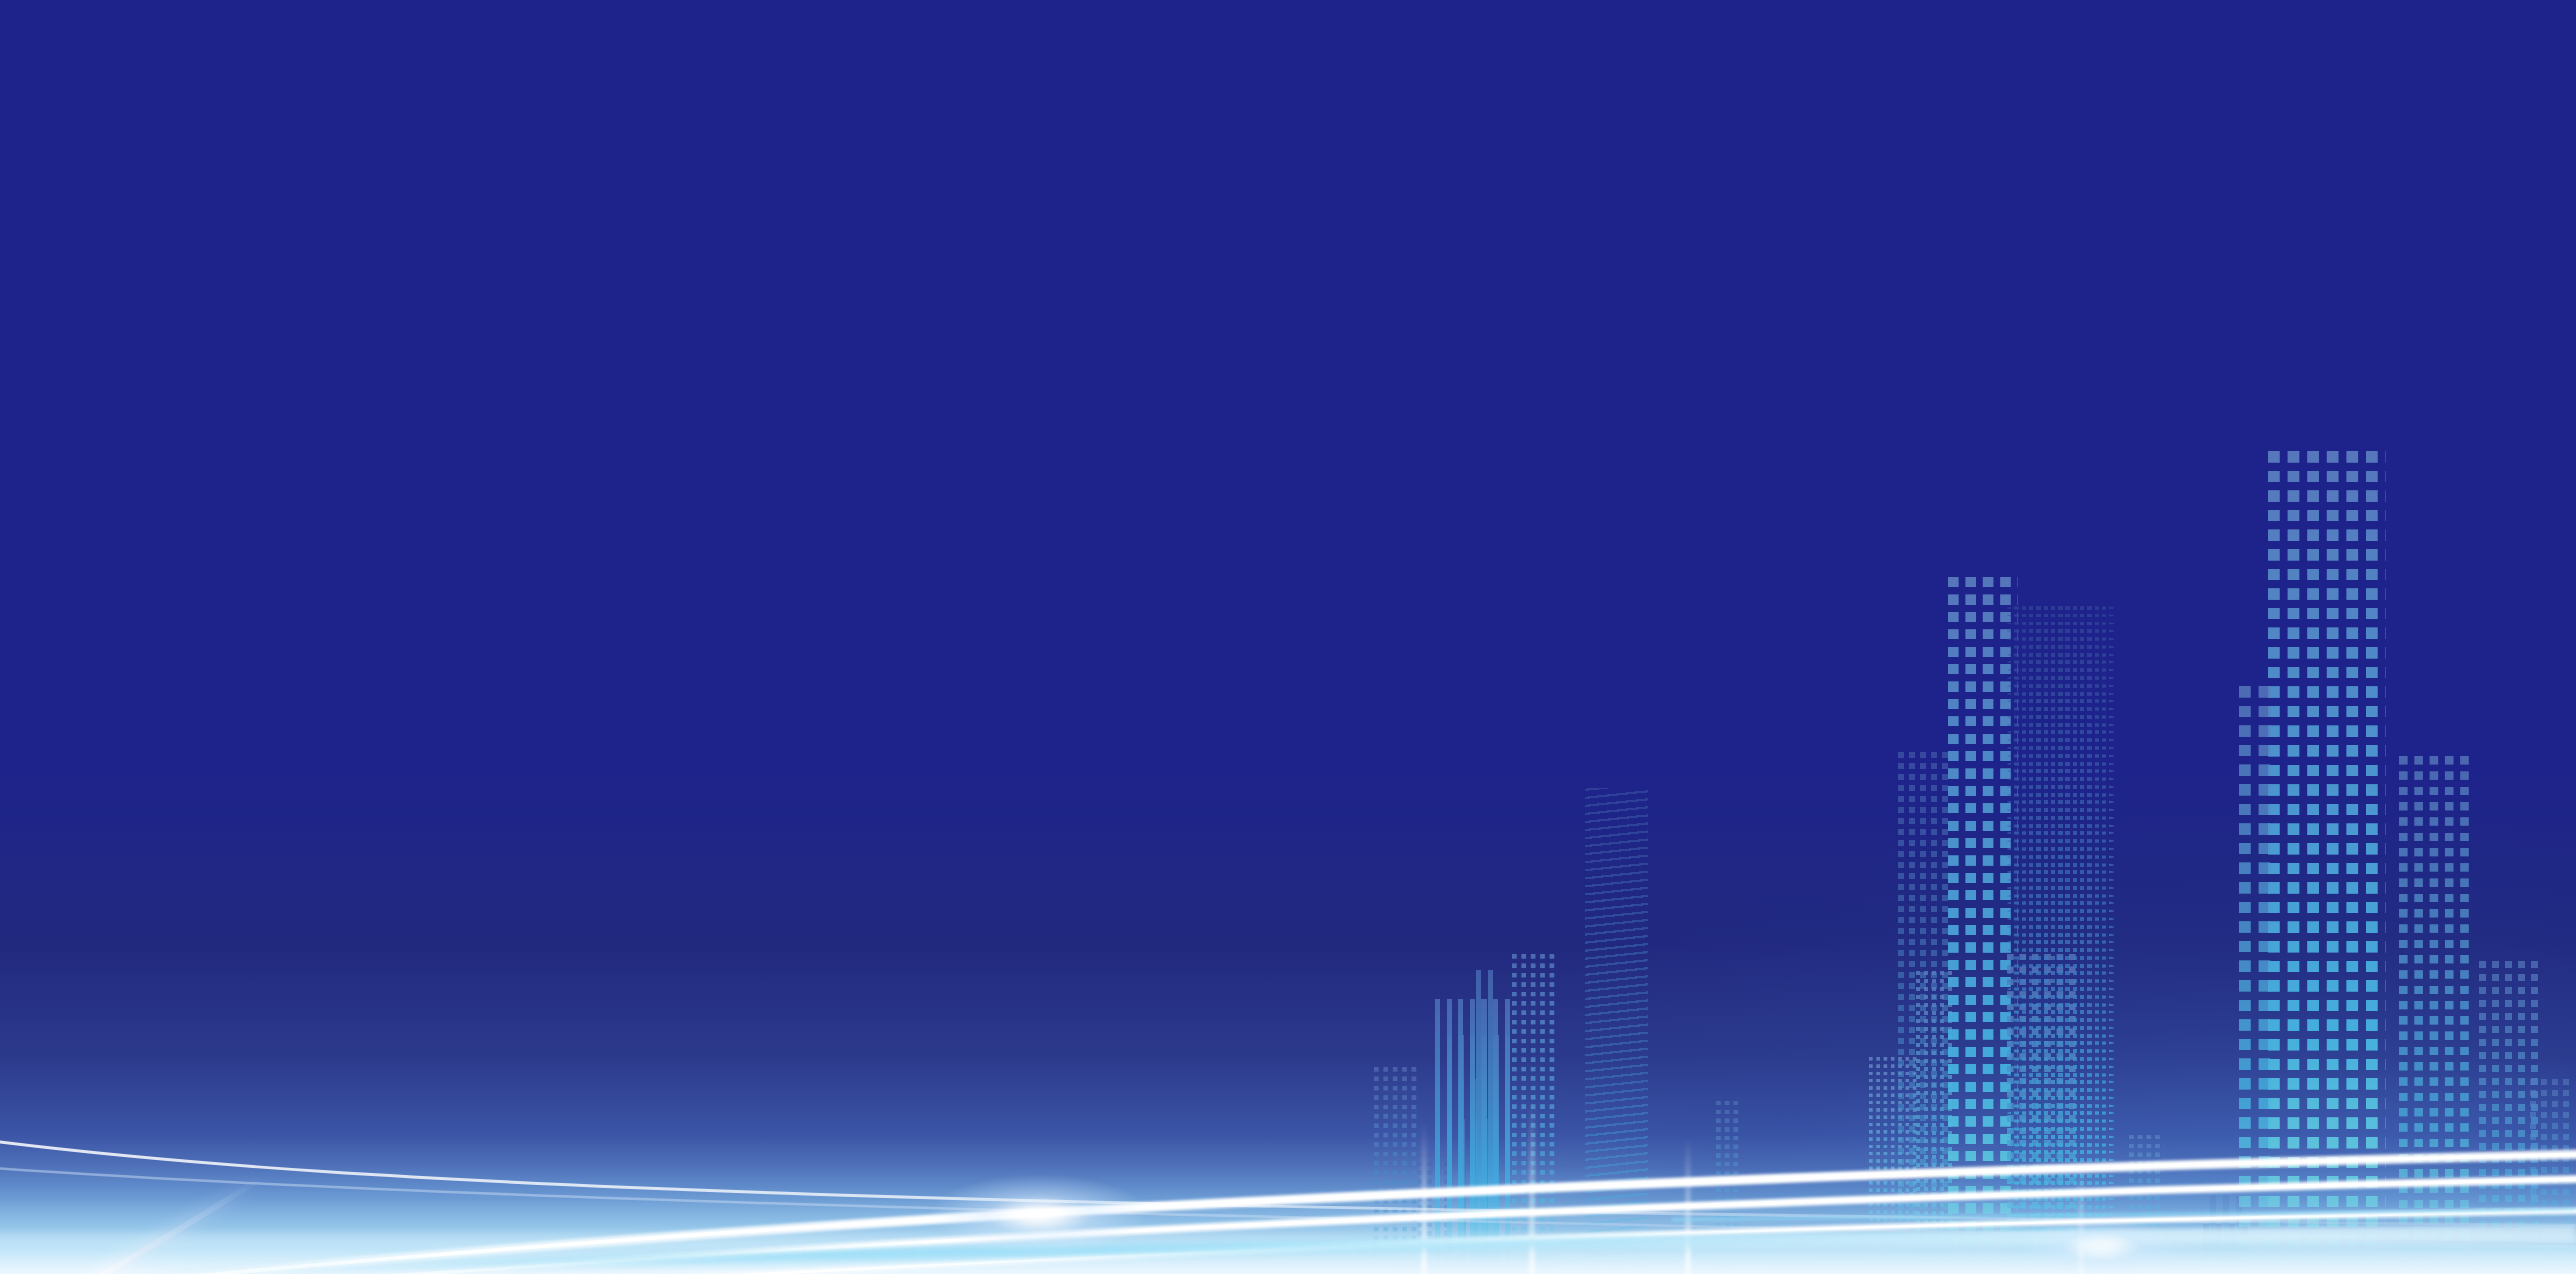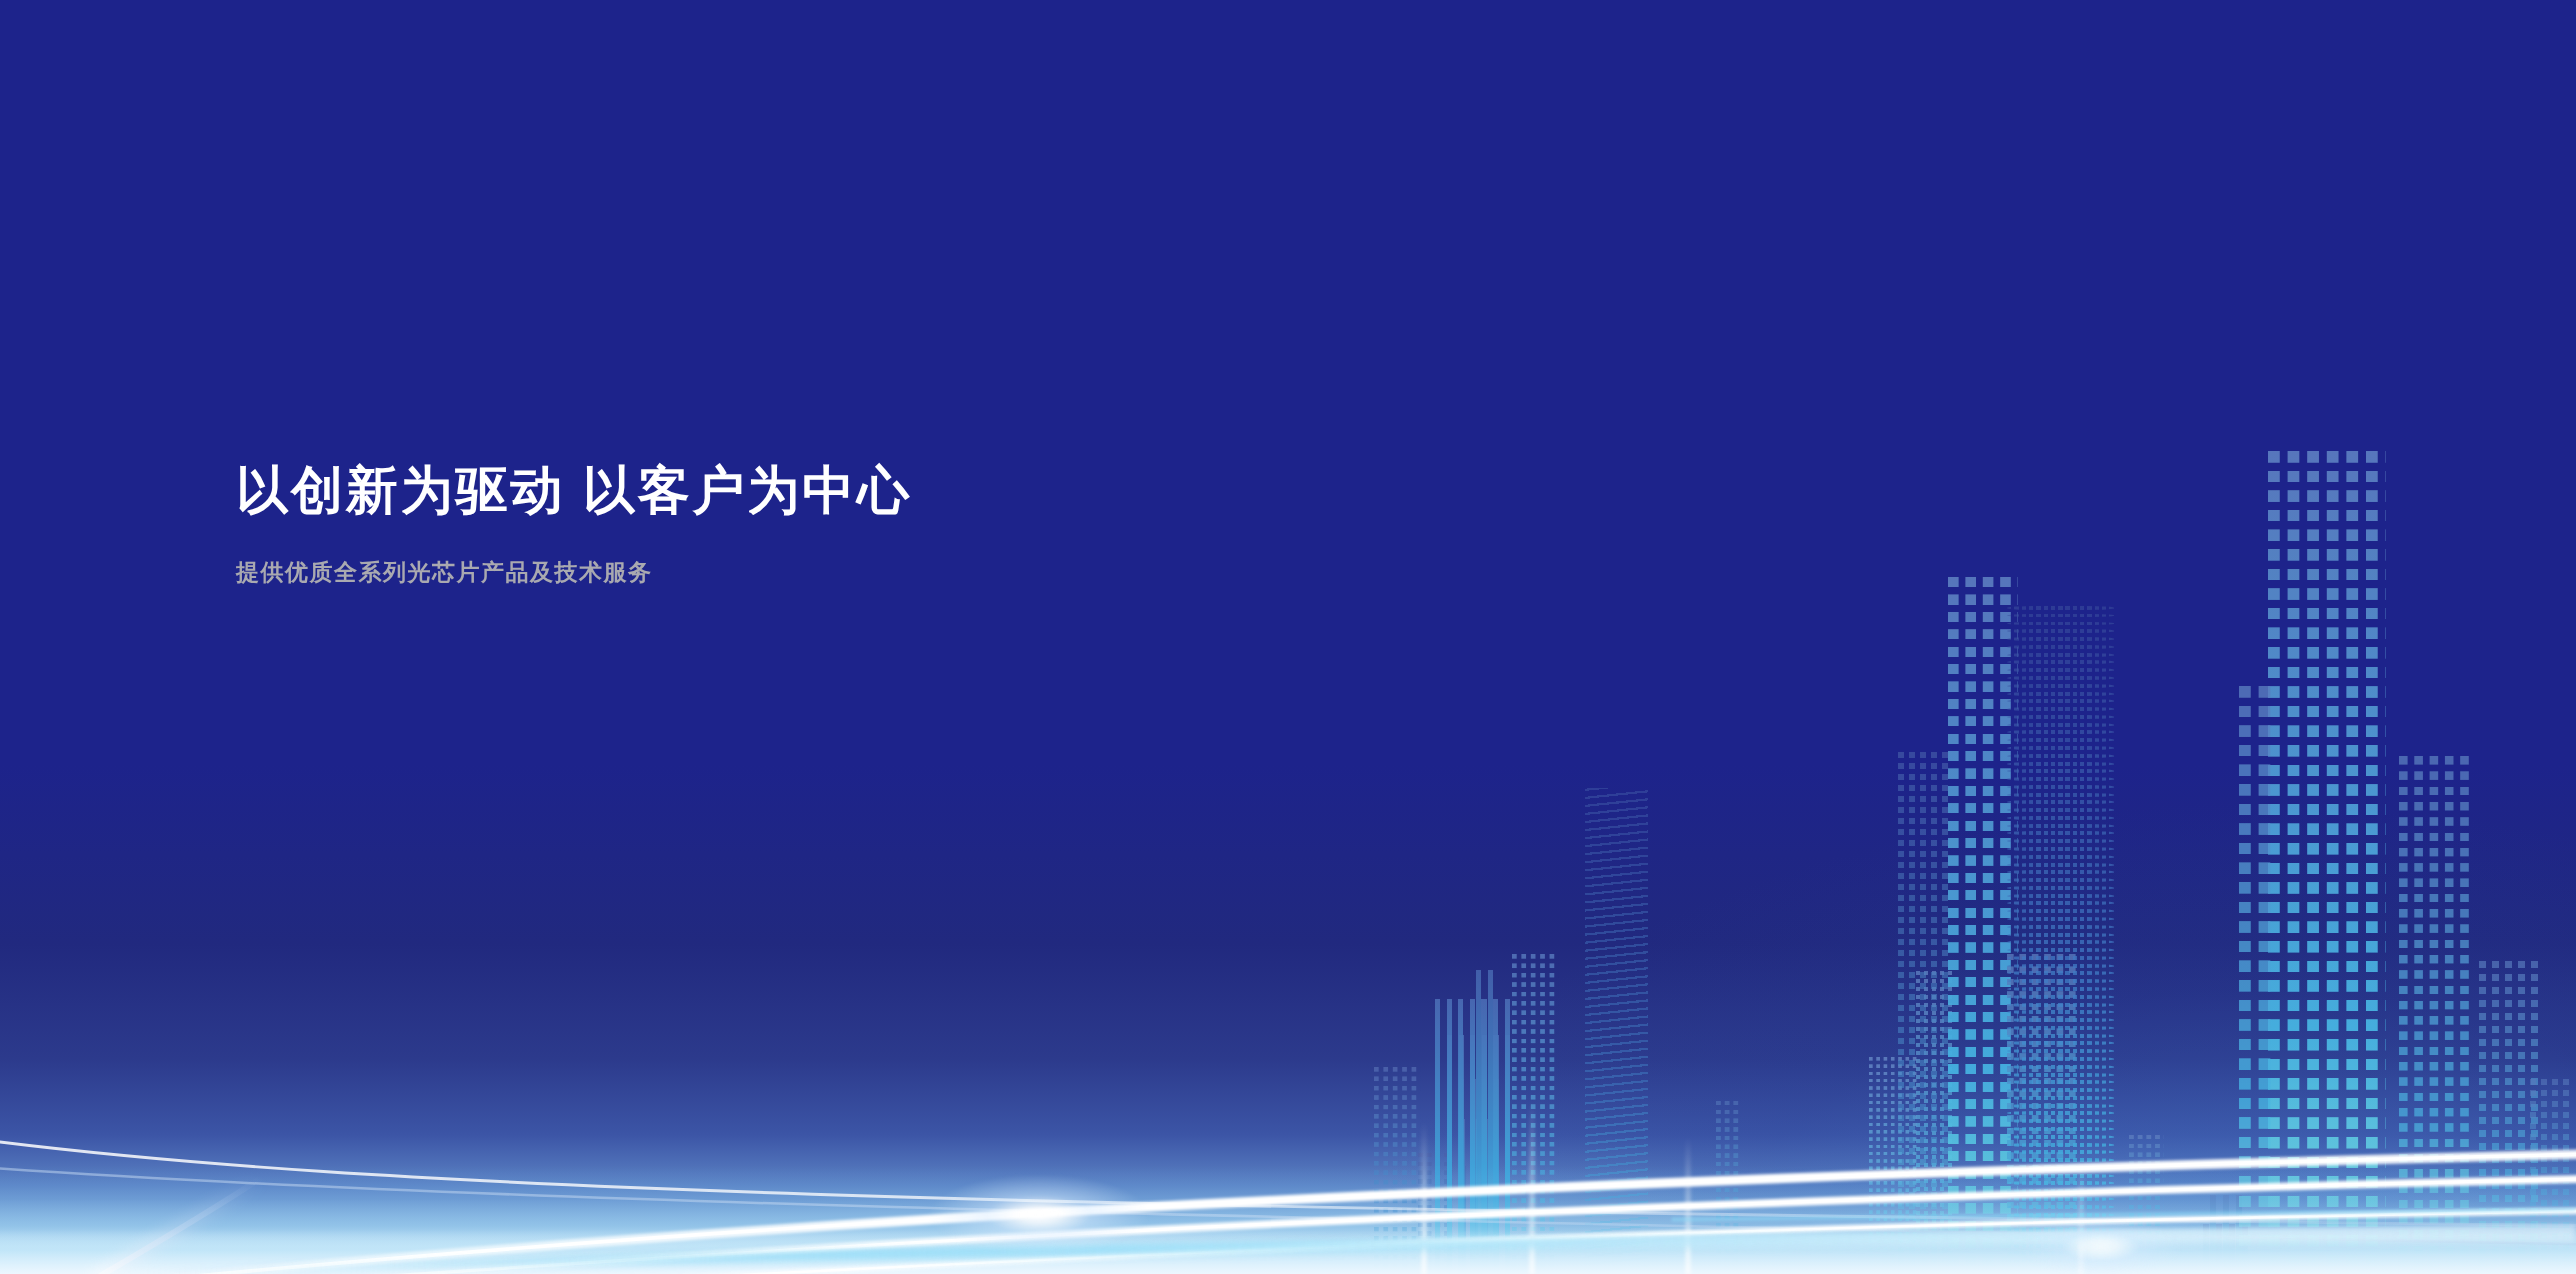--- a/index.html
+++ b/index.html
@@ -363,19 +363,15 @@
     <path d="M 560 1778 C 1180 1748, 2000 1692, 3554 1666" fill="none" stroke="#ffffff" stroke-width="3.5" opacity="0.9"></path>
 
     <path d="M 200 1754 C 900 1730, 1900 1706, 3544 1700" fill="none" stroke="url(#gCyan)" stroke-width="16" style="filter:blur(5px)"></path>
     <path d="M 520 1740 C 1300 1722, 2300 1700, 3544 1690" fill="none" stroke="url(#gCyan)" stroke-width="9" style="filter:blur(4px)" opacity=".8"></path>
     <path d="M 2300 1678 C 2700 1674, 3100 1668, 3544 1664" fill="none" stroke="#8fdcf8" stroke-width="5" opacity=".55" style="filter:blur(2px)"></path>
   </svg>
 
   <div class="flare" style="left:930px; top:1175px;"></div>
   <div class="flare" style="left:2021px; top:1218px; width:160px; height:58px; opacity:.8;"></div>
 
-  <div class="copy">
-    <h1 class="headline">以创新为驱动  以客户为中心</h1>
-    <p class="subline">提供优质全系列光芯片产品及技术服务</p>
-  </div>
 
 </div>
 
 
 </body></html>

